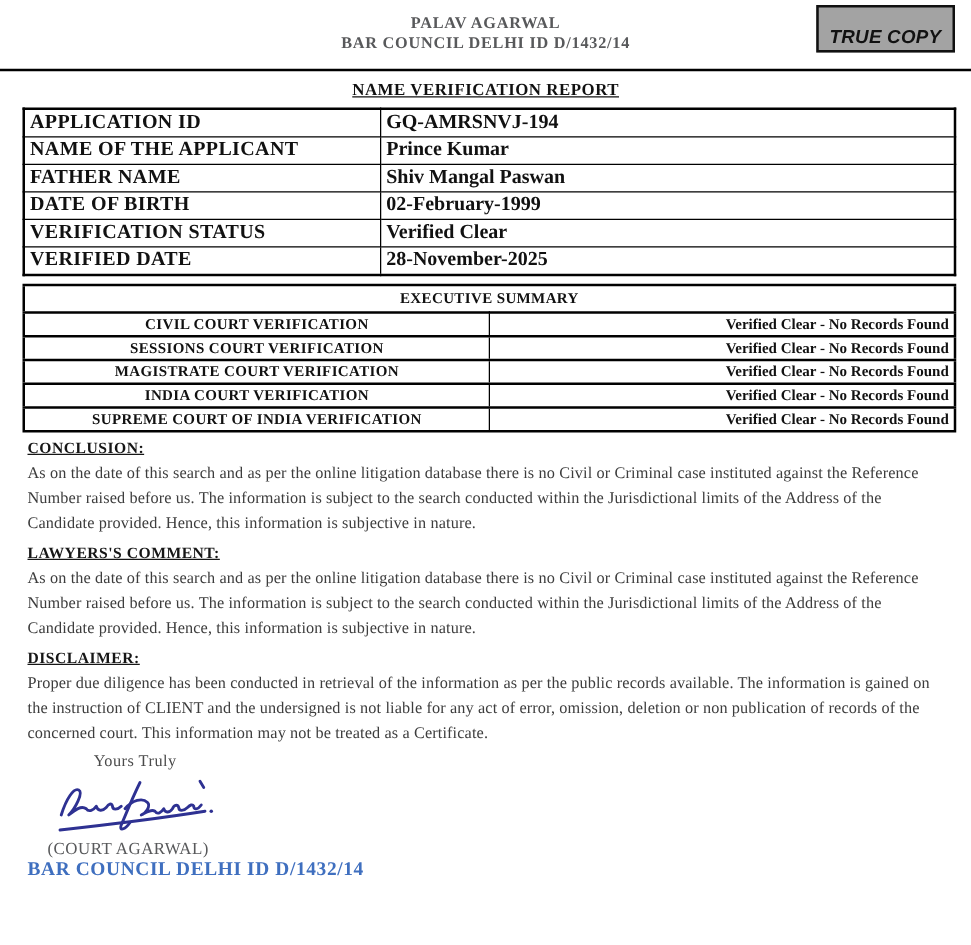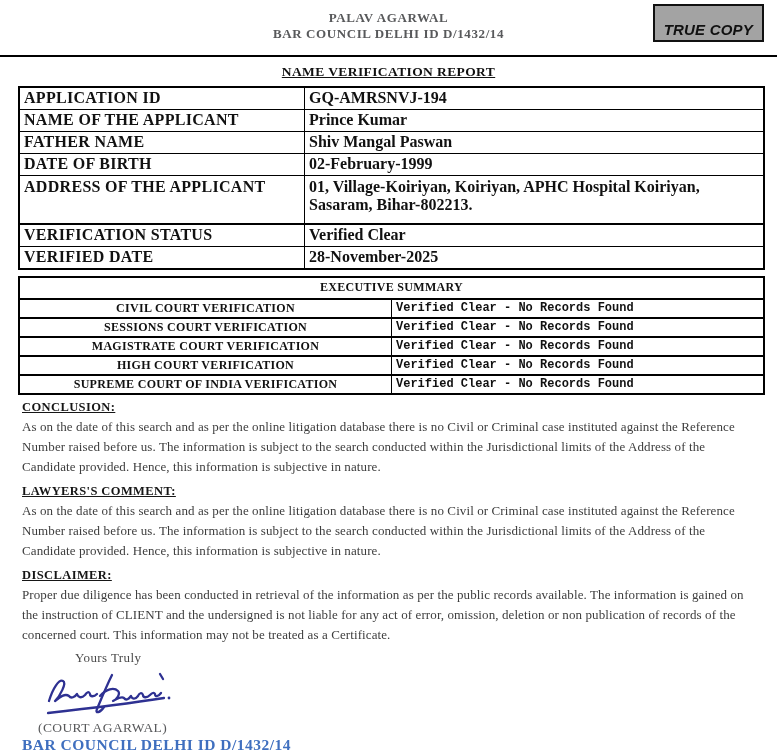--- a/index.html
+++ b/index.html
@@ -77,21 +77,21 @@
     border-bottom-width: 2px;
     font-weight: bold;
     font-size: 12px;
     padding: 0 4px;
     color: #111;
     overflow: hidden;
     white-space: nowrap;
   }
   .t2 th { height: 20px; text-align: center; letter-spacing: 0.3px; }
   .t2 td.label { width: 276px; height: 17px; letter-spacing: 0.3px; text-align: center; }
-  .t2 td.value { text-align: left; font-family: Liberation Mono, monospace; }
+  .t2 td.value { text-align: right; }
   
   .section { margin: 0 20px 0 22px; }
   .section-heading {
     margin-top: 5px;
     font-weight: bold;
     font-size: 12.5px;
     letter-spacing: 0.4px;
     text-decoration: underline;
     color: #161616;
     height: 15px;
@@ -154,24 +154,20 @@
         <td class="value">Prince Kumar</td>
       </tr>
       <tr class="h21">
         <td class="label">FATHER NAME</td>
         <td class="value">Shiv Mangal Paswan</td>
       </tr>
       <tr class="h21">
         <td class="label">DATE OF BIRTH</td>
         <td class="value">02-February-1999</td>
       </tr>
-      <tr class="address-row">
-        <td class="label">ADDRESS OF THE APPLICANT</td>
-        <td class="value">01, Village-Koiriyan, Koiriyan, APHC Hospital Koiriyan, Sasaram, Bihar-802213.</td>
-      </tr>
       <tr class="h21">
         <td class="label">VERIFICATION STATUS</td>
         <td class="value">Verified Clear</td>
       </tr>
       <tr class="h21">
         <td class="label">VERIFIED DATE</td>
         <td class="value">28-November-2025</td>
       </tr>
     </tbody>
   </table>
@@ -187,21 +183,21 @@
       </tr>
       <tr>
         <td class="label">SESSIONS COURT VERIFICATION</td>
         <td class="value">Verified Clear - No Records Found</td>
       </tr>
       <tr>
         <td class="label">MAGISTRATE COURT VERIFICATION</td>
         <td class="value">Verified Clear - No Records Found</td>
       </tr>
       <tr>
-        <td class="label">HIGH COURT VERIFICATION</td>
+        <td class="label">INDIA COURT VERIFICATION</td>
         <td class="value">Verified Clear - No Records Found</td>
       </tr>
       <tr>
         <td class="label">SUPREME COURT OF INDIA VERIFICATION</td>
         <td class="value">Verified Clear - No Records Found</td>
       </tr>
     </tbody>
   </table>
 
   <div class="section">

